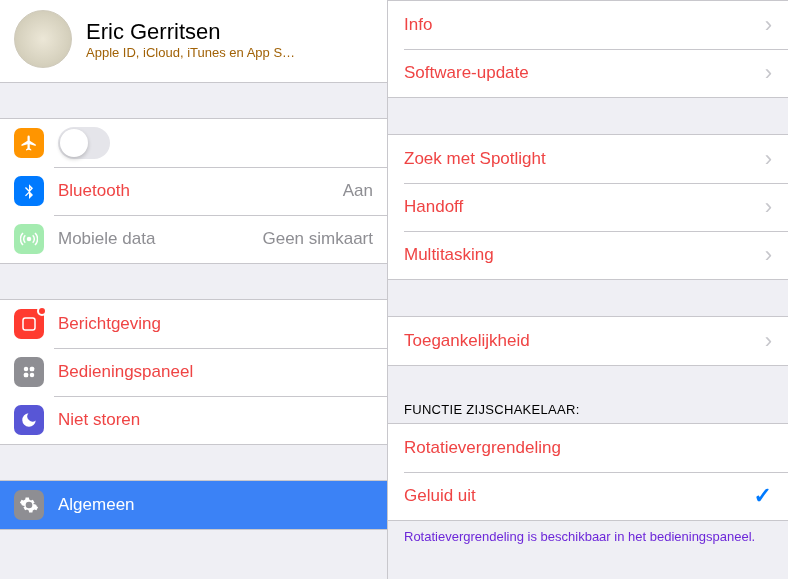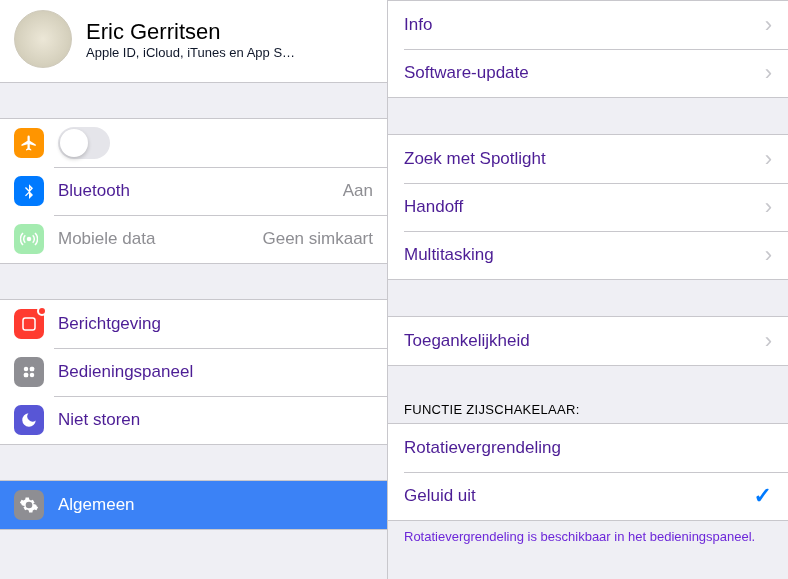--- a/index.html
+++ b/index.html
@@ -33,21 +33,21 @@
       width: 58px;
       height: 58px;
       border-radius: 50%;
       background: radial-gradient(circle at 50% 50%, #ece7d7 0%, #d7d2bf 60%, #c7c2ad 100%);
       border: 1px solid #cfcabb;
       flex-shrink: 0;
       position: relative;
     }
     .profile-text { margin-left: 14px; overflow: hidden; }
     .profile-name { font-size: 22px; font-weight: 400; color: #000; }
-    .profile-sub { font-size: 13px; color: #0f172a; white-space: nowrap; overflow: hidden; text-overflow: ellipsis; max-width: 230px; }
+    .profile-sub { font-size: 13px; color: #a16207; white-space: nowrap; overflow: hidden; text-overflow: ellipsis; max-width: 230px; }
     .spacer { height: 35px; }
     .group {
       background: #fff;
       border-top: 1px solid #c8c7cc;
       border-bottom: 1px solid #c8c7cc;
     }
     .row {
       display: flex;
       align-items: center;
       min-height: 48px;
@@ -70,21 +70,21 @@
       width: 30px;
       height: 30px;
       border-radius: 7px;
       display: flex;
       align-items: center;
       justify-content: center;
       margin-right: 14px;
       flex-shrink: 0;
       color: #fff;
     }
-    .label { font-size: 17px; color: #4c1d95; flex: 1; }
+    .label { font-size: 17px; color: #ef4444; flex: 1; }
     .value { font-size: 17px; color: #8e8e93; margin-left: 8px; }
     .row.disabled .label { color: #8e8e93; }
     .row.selected { background: #3b82f6; }
     .row.selected .label { color: #fff; }
     .switch {
       width: 52px;
       height: 32px;
       background: #e5e5ea;
       border-radius: 16px;
       position: relative;

